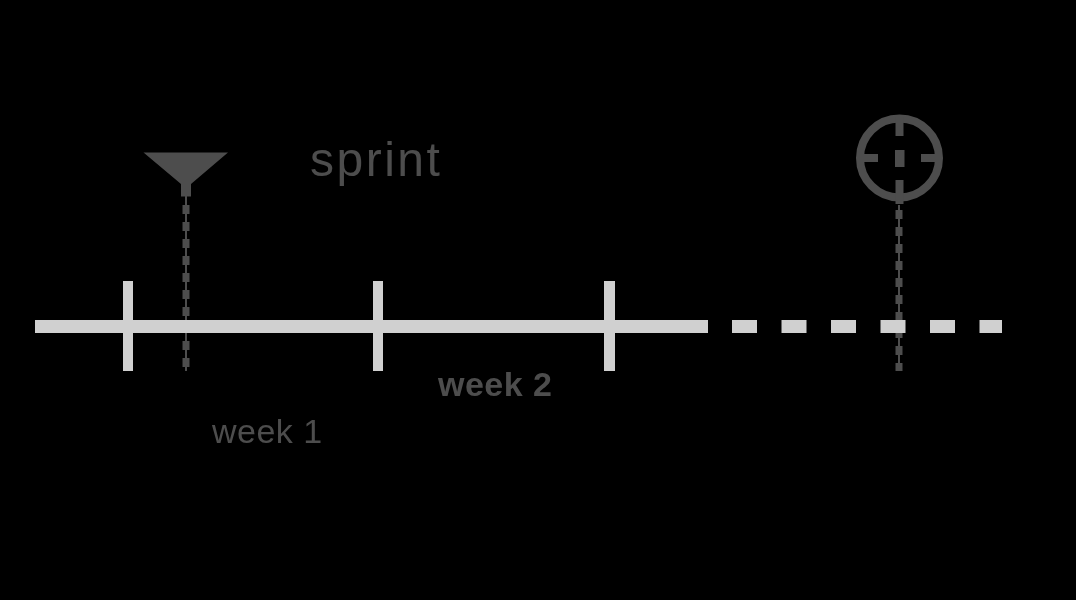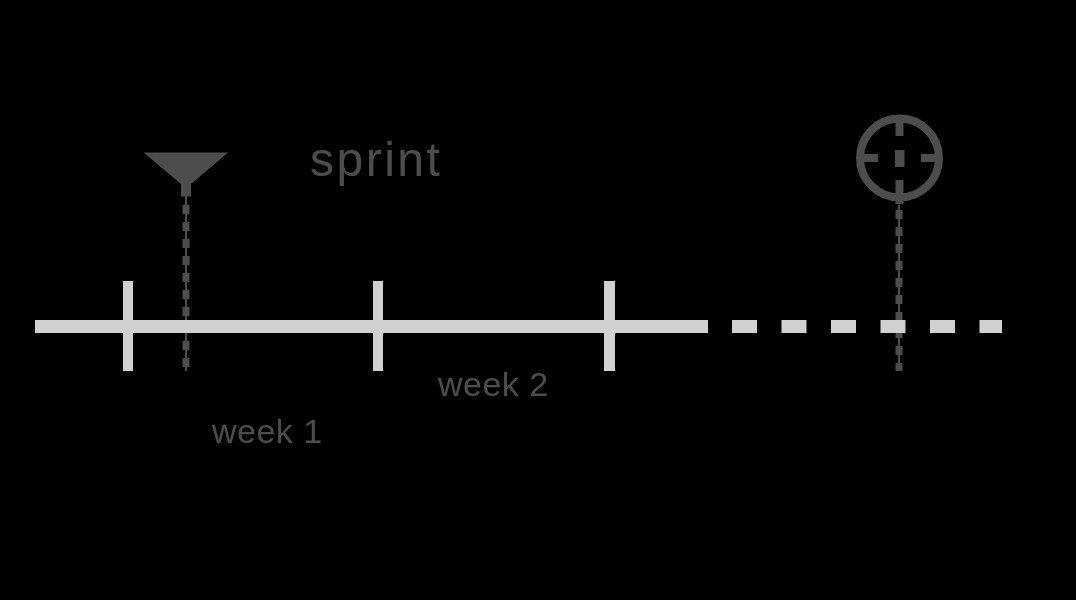--- a/index.html
+++ b/index.html
@@ -24,21 +24,21 @@
   .label{
     position:absolute;
     color:var(--color-dark);
     line-height:1;
     white-space:nowrap;
     user-select:none;
   }
   .label-sprint{left:310px;top:136px;font-size:48px;letter-spacing:2.5px;}
   .label-week{top:367px;font-size:34px;letter-spacing:0.5px;}
   .label-week1{left:212px;margin-top:47px;}
-  .label-week2{left:438px;}
+  .label-week2{left:438px;font-weight:bold;}
 </style>
 </head>
 <body>
 
 <div class="stage">
 
   <svg class="diagram-svg" viewBox="0 0 1076 600" aria-hidden="true">
 
     <g>
       <line x1="186" y1="196" x2="186" y2="371" stroke-width="2" class="dark-stroke"></line>

